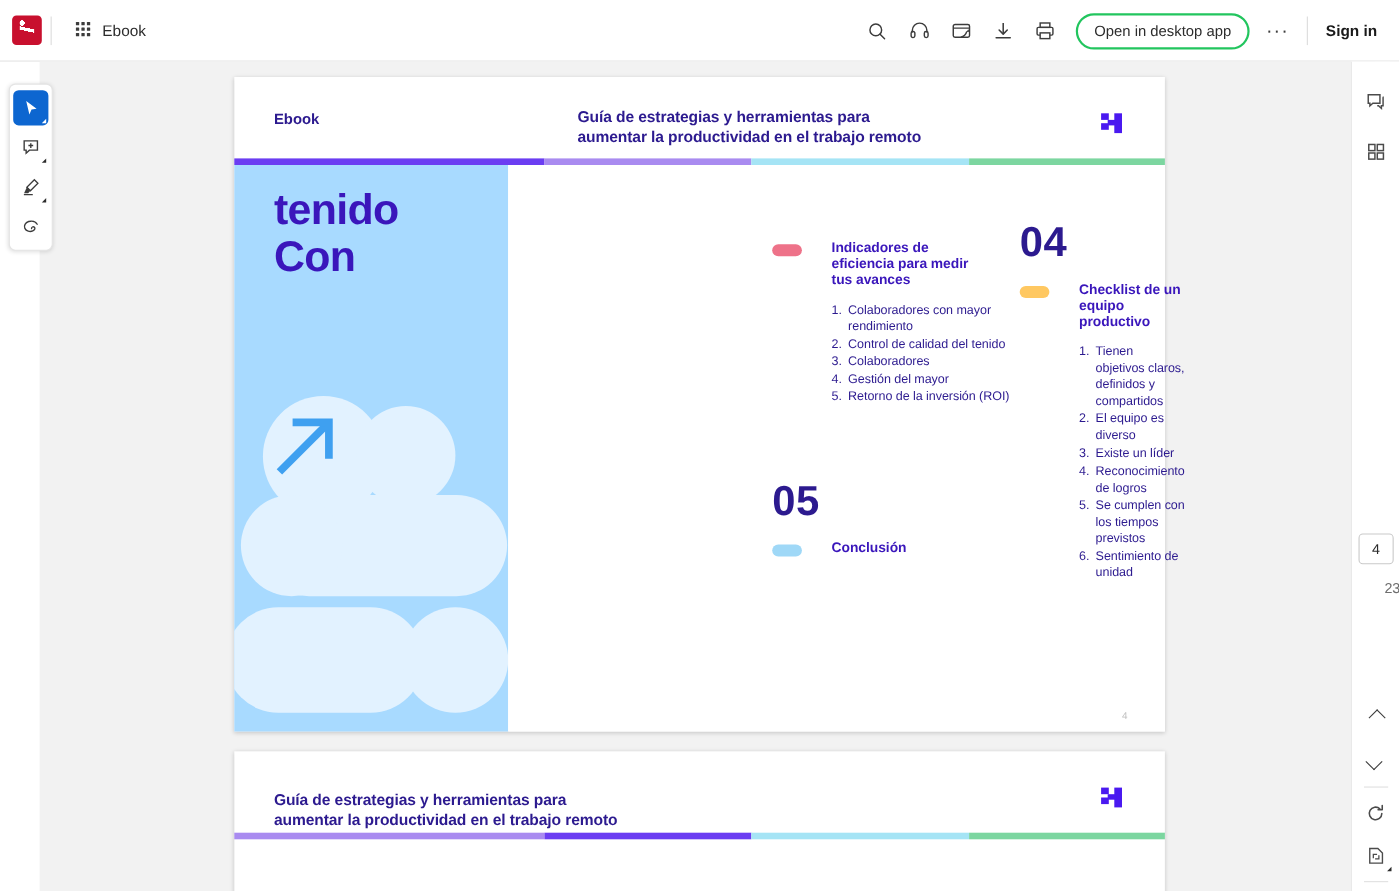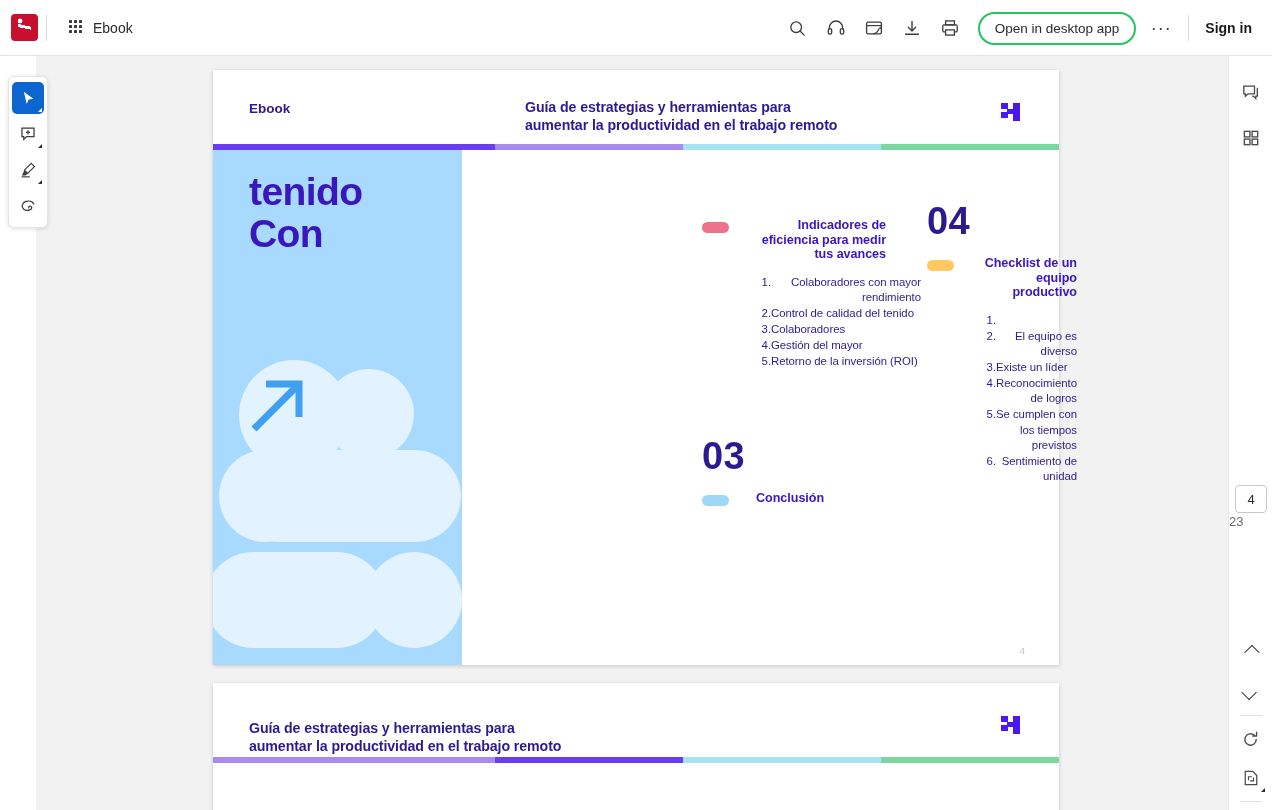--- a/index.html
+++ b/index.html
@@ -189,21 +189,21 @@
   .white-panel {
     position: absolute; left: 249px; top: 0;
     width: 597px; height: 515px; background: #fff;
   }
 
   .sec { position: absolute; }
   .sec-num {
     font-size: 38px; font-weight: bold; color: #2c1a8f;
     letter-spacing: 0.4px; line-height: 1;
   }
-  .sec-row { display: flex; margin-top: 16px; text-align: right; }
+  .sec-row { display: flex; margin-top: 16px; }
   .dash {
     width: 27px; height: 11px; border-radius: 6px;
     flex: none; margin-top: 4px;
   }
   .sec-text { margin-left: 27px; }
   .sec-head {
     font-size: 12.6px; font-weight: bold; color: #3a16bb;
     line-height: 1.17; letter-spacing: -0.05px;
   }
   .sec-list {
@@ -241,22 +241,22 @@
   .page-box {
     position: absolute; left: 6px; top: 429px;
     width: 32px; height: 28px;
     border: 1px solid #c9c9c9; border-radius: 4px;
     background: #fff;
     font-size: 13px; color: #2c2c2c;
     display: flex; align-items: center; justify-content: center;
     cursor: text;
   }
   .page-total {
-    position: absolute; left: 0; top: 458px; width: 44px;
-    text-align: left; font-size: 13px; color: #6e6e6e;
+    position: absolute; left: 0; top: 471px; width: 44px;
+    text-align: right; font-size: 13px; color: #6e6e6e;
   }
   .rr-sep {
     width: 22px; height: 1px; background: #e0e0e0; margin: 7px auto;
   }
   .chev {
     width: 11px; height: 11px;
     border-left: 1.6px solid #3c3c3c; border-bottom: 1.6px solid #3c3c3c;
   }
   .chev.up { transform: rotate(135deg) translate(-1px,-1px); }
   .chev.down { transform: rotate(-45deg) translate(-1px,-1px); }
@@ -432,20 +432,21 @@
 
         <div class="sec sec04">
           <div class="sec-num">04</div>
           <div class="sec-row">
             <span class="dash" style="background:#ffc861"></span>
             <div class="sec-text">
               <div class="sec-head" style="max-width:150px">Checklist de un equipo productivo</div>
               <ol class="sec-list">
                 <li>
                     <span class="li-num">1.</span>
+                    <span class="li-txt" style="max-width:168px;display:inline-block">Tienen objetivos claros, definidos y compartidos</span>
                   </li>
                 <li>
                     <span class="li-num">2.</span>
                     <span class="li-txt">El equipo es diverso</span>
                   </li>
                 <li>
                     <span class="li-num">3.</span>
                     <span class="li-txt">Existe un líder</span>
                   </li>
                 <li>
@@ -459,21 +460,21 @@
                 <li>
                     <span class="li-num">6.</span>
                     <span class="li-txt">Sentimiento de unidad</span>
                   </li>
               </ol>
             </div>
           </div>
         </div>
 
         <div class="sec sec05">
-          <div class="sec-num">03</div>
+          <div class="sec-num">05</div>
           <div class="sec-row">
             <span class="dash" style="background:#9fd8f7"></span>
             <div class="sec-text">
               <div class="sec-head">Conclusión</div>
             </div>
           </div>
         </div>
 
         <div class="pg-num">4</div>
       </div>

